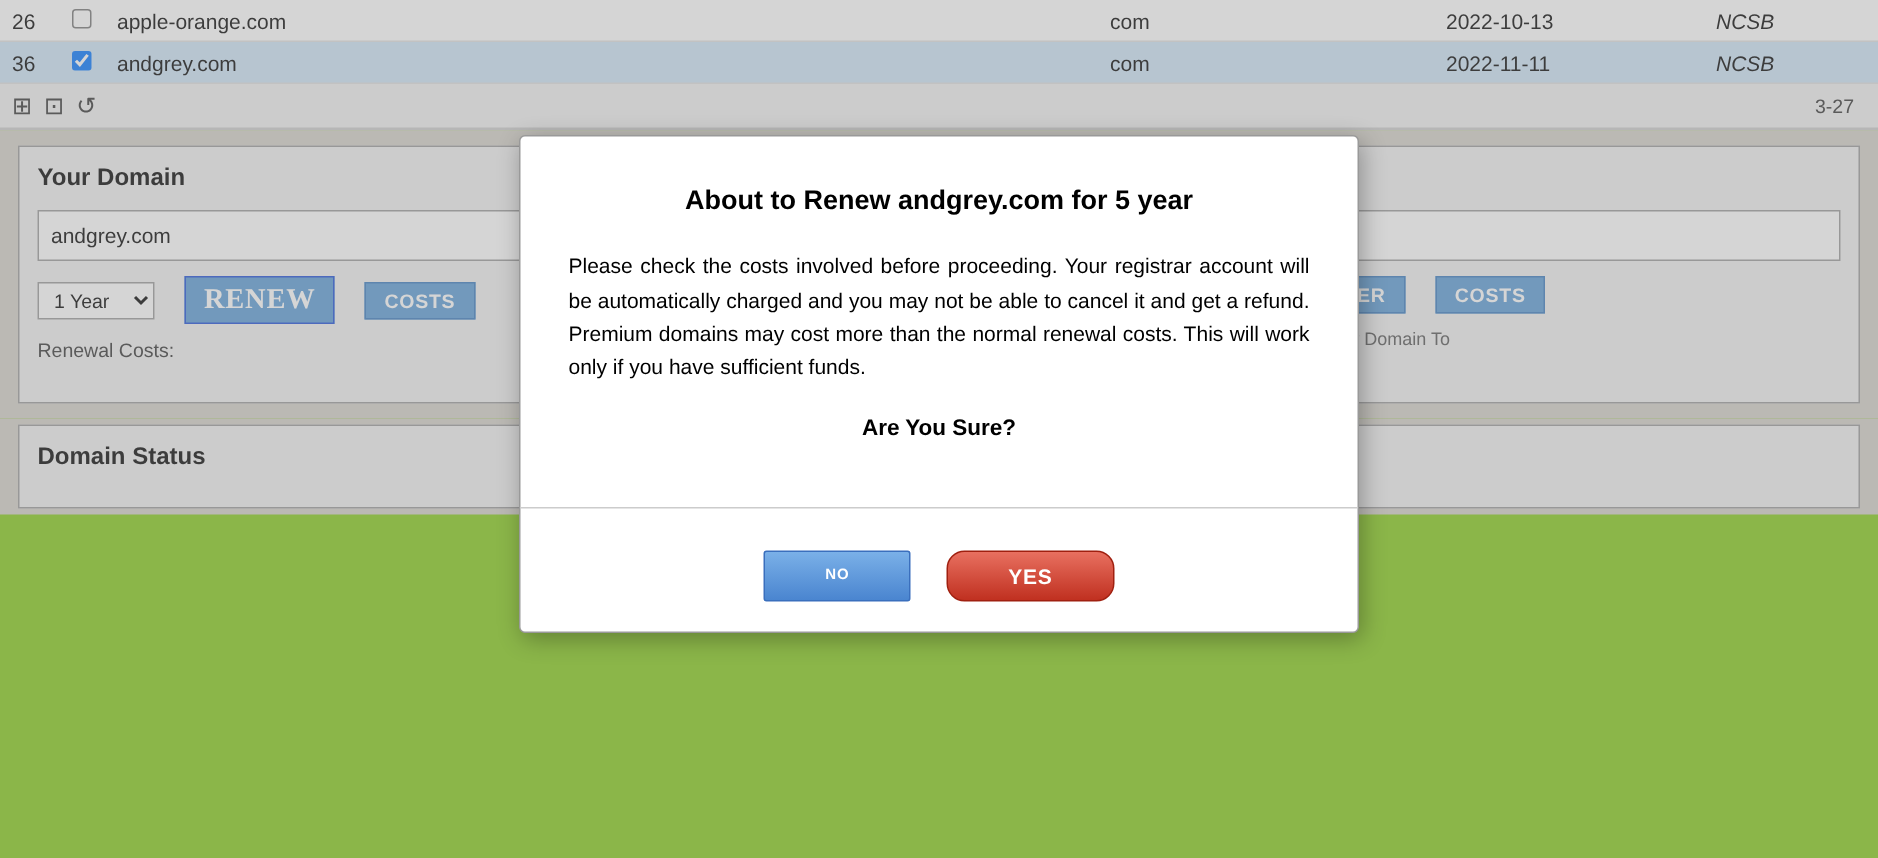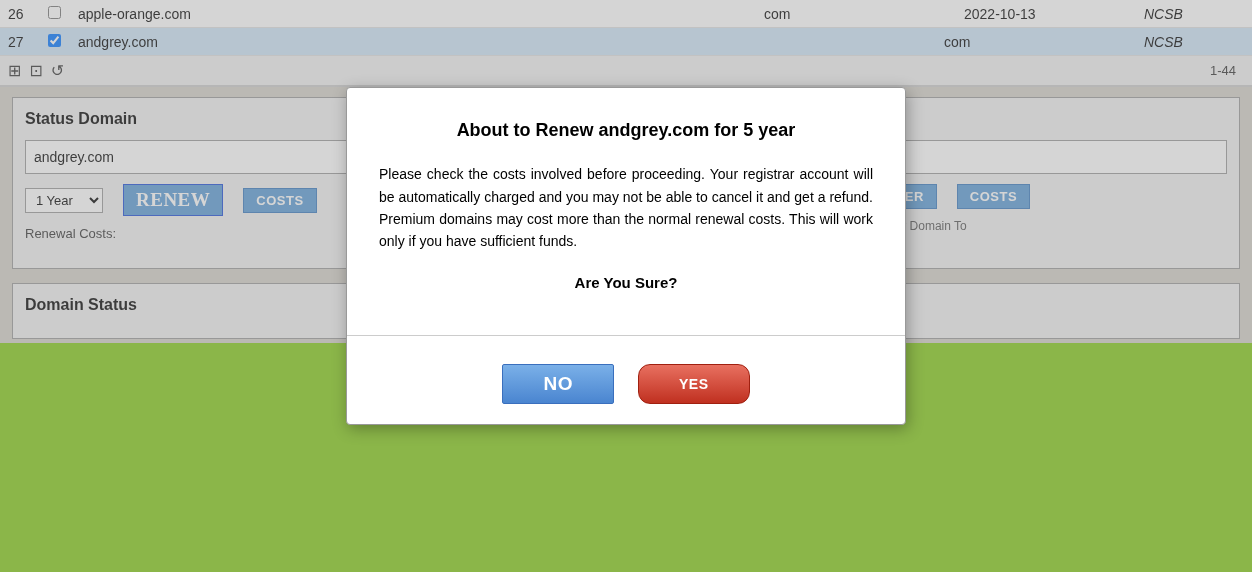--- a/index.html
+++ b/index.html
@@ -55,20 +55,21 @@
       width: 300px;
     }
 
     .table-row .col-tld {
       width: 200px;
       margin-left: auto;
     }
 
     .table-row .col-date {
       width: 180px;
+      margin-left: 24px;
     }
 
     .table-row .col-reg {
       width: 100px;
       font-style: italic;
     }
 
     .toolbar-row {
       display: flex;
       align-items: center;
@@ -251,21 +252,21 @@
       justify-content: center;
       gap: 24px;
       padding: 12px 0 20px 0;
     }
 
     .btn-no {
       background: linear-gradient(to bottom, #7ab0e8, #4a85d0);
       color: #fff;
       border: 1px solid #3a6fbd;
       padding: 8px 40px;
-      font-size: 19px;
+      font-size: 10px;
       font-weight: bold;
       cursor: pointer;
       letter-spacing: 0.5px;
       border-radius: 2px;
     }
 
     .btn-yes {
       background: linear-gradient(to bottom, #e87060, #c03020);
       color: #fff;
       border: 1px solid #a02010;
@@ -293,40 +294,41 @@
       <span class="col-num">26</span>
       <span class="col-check">
         <input type="checkbox" style="">
       </span>
       <span class="col-domain">apple-orange.com</span>
       <span class="col-tld">com</span>
       <span class="col-date">2022-10-13</span>
       <span class="col-reg">NCSB</span>
     </div>
     <div class="table-row row-highlighted">
-      <span class="col-num">27</span>
+      <span class="col-num">36</span>
       <span class="col-check">
         <input type="checkbox" checked="" style="">
       </span>
       <span class="col-domain">andgrey.com</span>
       <span class="col-tld">com</span>
+      <span class="col-date">2022-11-11</span>
       <span class="col-reg">NCSB</span>
     </div>
     <div class="toolbar-row">
       <span class="toolbar-icon">⊞</span>
       <span class="toolbar-icon">⊡</span>
       <span class="toolbar-icon">↺</span>
-      <span class="page-count">1-44</span>
+      <span class="page-count">3-27</span>
     </div>
   </div>
 
   <div style="display:flex; padding:6px 8px; background:#d4d0c8; gap:0;">
 
     <div class="left-panel">
-      <div class="panel-title">Status Domain</div>
+      <div class="panel-title">Your Domain</div>
       <div class="domain-display">andgrey.com</div>
       <div class="control-row">
         <select class="year-select">
           <option>1 Year</option>
           <option>2 Years</option>
           <option>3 Years</option>
           <option>5 Years</option>
         </select>
         <button class="btn-renew">RENEW</button>
         <button class="btn-costs">COSTS</button>

